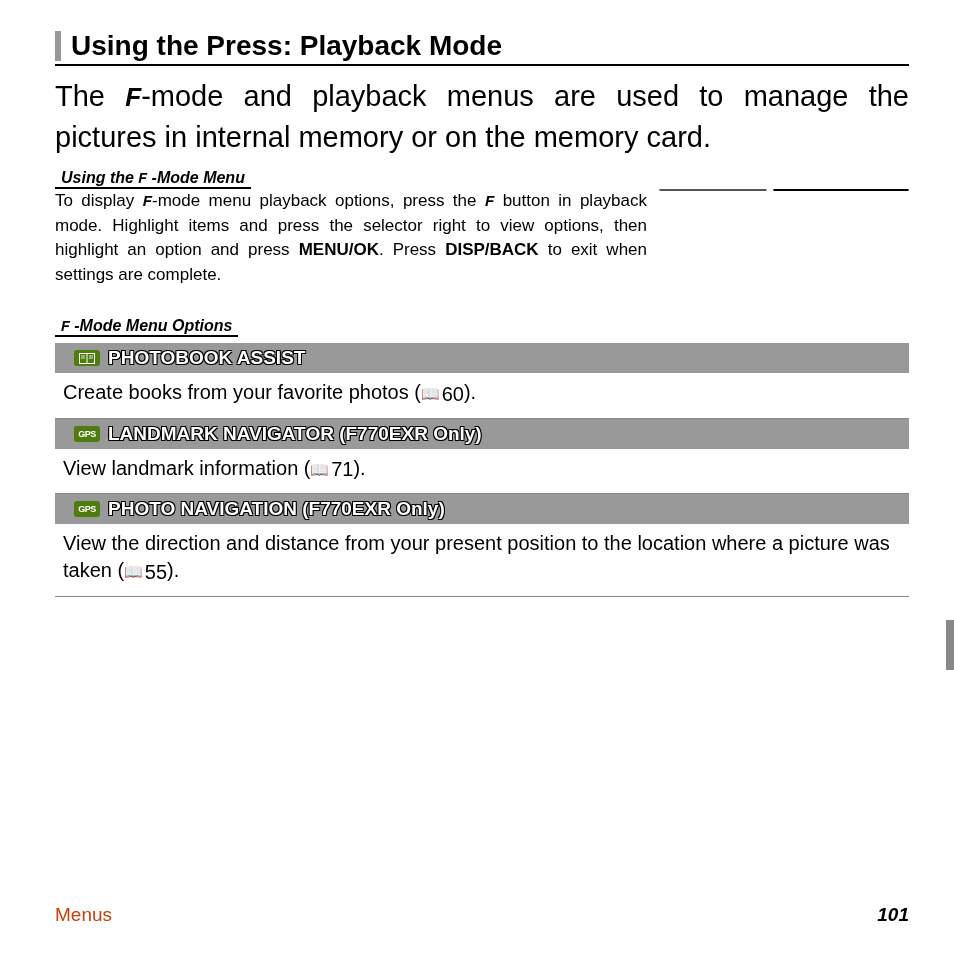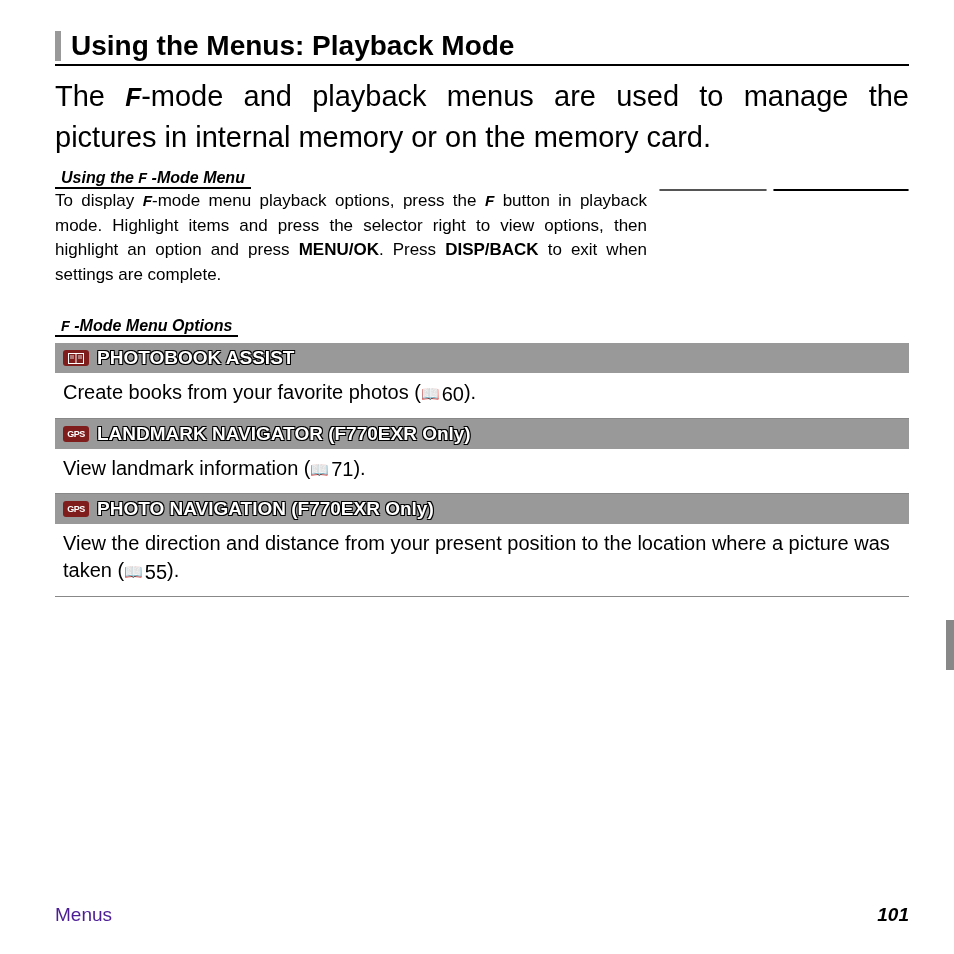--- a/index.html
+++ b/index.html
@@ -163,31 +163,31 @@
       top: 92px;
     }
     .option-rows {
       margin-top: 6px;
     }
     .option-header {
       background: #999;
       color: #fff;
       font-weight: 700;
       font-size: 19px;
-      padding: 4px 8px;
+      padding: 4px 19px;
       display: flex;
       align-items: center;
       gap: 8px;
       text-shadow: -1px -1px 0 #000, 1px -1px 0 #000, -1px 1px 0 #000, 1px 1px 0 #000;
     }
     .icon-badge {
       display: inline-flex;
       align-items: center;
       justify-content: center;
-      background: #7f1d1d;
+      background: #4d7c0f;
       color: #fff;
       font-size: 10px;
       font-weight: 700;
       border-radius: 3px;
       width: 26px;
       height: 16px;
       text-shadow: none;
       letter-spacing: -0.5px;
     }
     .icon-badge.gps {
@@ -220,35 +220,35 @@
       position: absolute;
       bottom: 28px;
       left: 55px;
       right: 45px;
       display: flex;
       justify-content: space-between;
       align-items: baseline;
       font-size: 19px;
     }
     .footer-left {
-      color: #4c1d95;
+      color: #c2410c;
     }
     .footer-right {
       font-weight: 700;
       font-style: italic;
     }
   </style>
 </head>
 <body>
 
 
 
 <div class="page-title-wrap">
   <div class="title-bar"></div>
-  <h1 class="page-title">Using the Menus: Playback Mode</h1>
+  <h1 class="page-title">Using the Press: Playback Mode</h1>
 </div>
 
 <p class="intro">
   <span>The </span><span class="fglyph">F</span><span>-mode and playback menus are used to manage the pictures in internal memory or on the memory card.</span>
 </p>
 
 <h3 class="sub-head">
   <span>Using the </span><span class="fglyph">F</span><span> </span><span>-Mode Menu</span>
 </h3>
 

